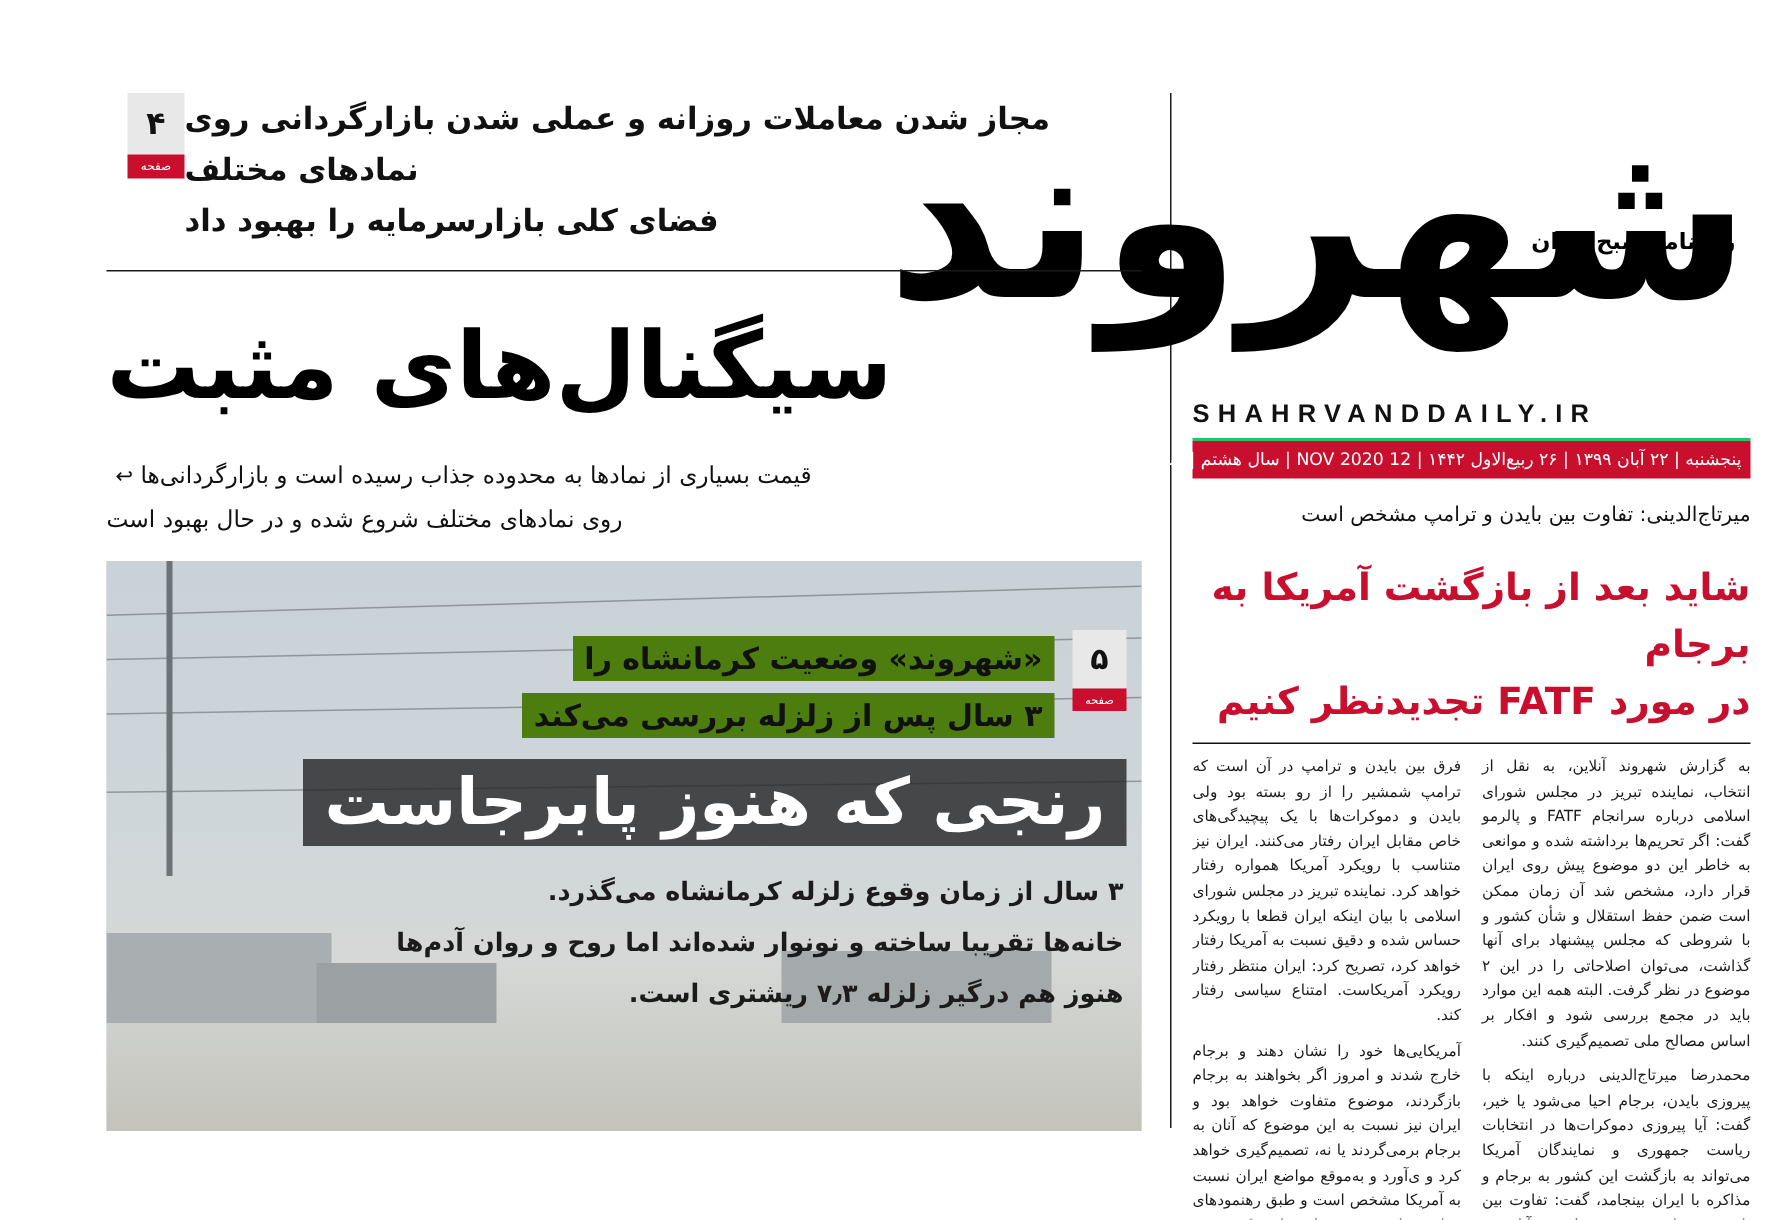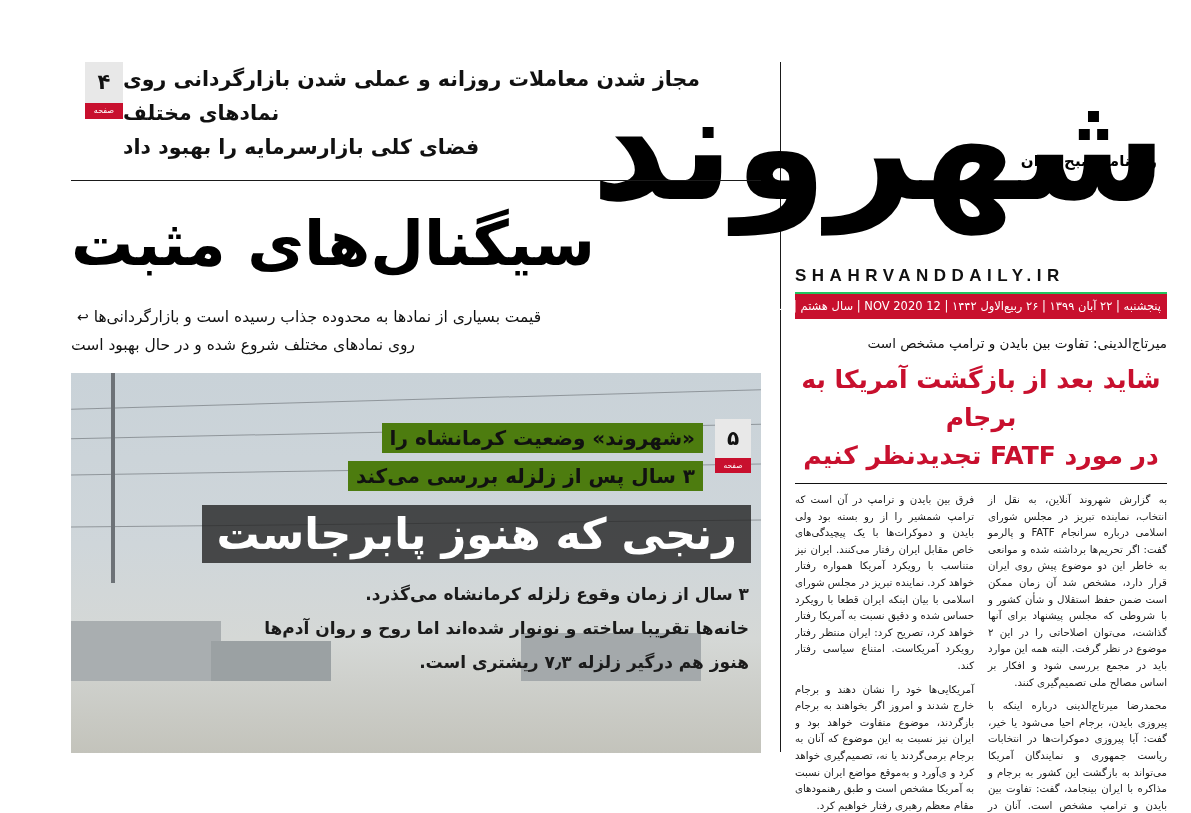--- a/index.html
+++ b/index.html
@@ -88,26 +88,26 @@
 
   .op-kicker {
     margin-top: 14px;
     font-size: 13.5px;
     text-align: right;
     color: #111;
     direction: rtl;
     line-height: 20px;
   }
   .op-title {
-    margin-top: 8px;
+    margin-top: 20px;
     color: #c8102e;
     font-size: 25px;
     font-weight: bold;
     line-height: 38px;
-    text-align: center;
+    text-align: right;
     direction: rtl;
   }
   .op-rule {
     margin-top: 8px;
     border-top: 1px solid #111;
     width: 100%;
   }
   .op-body {
     margin-top: 8px;
     direction: rtl;

